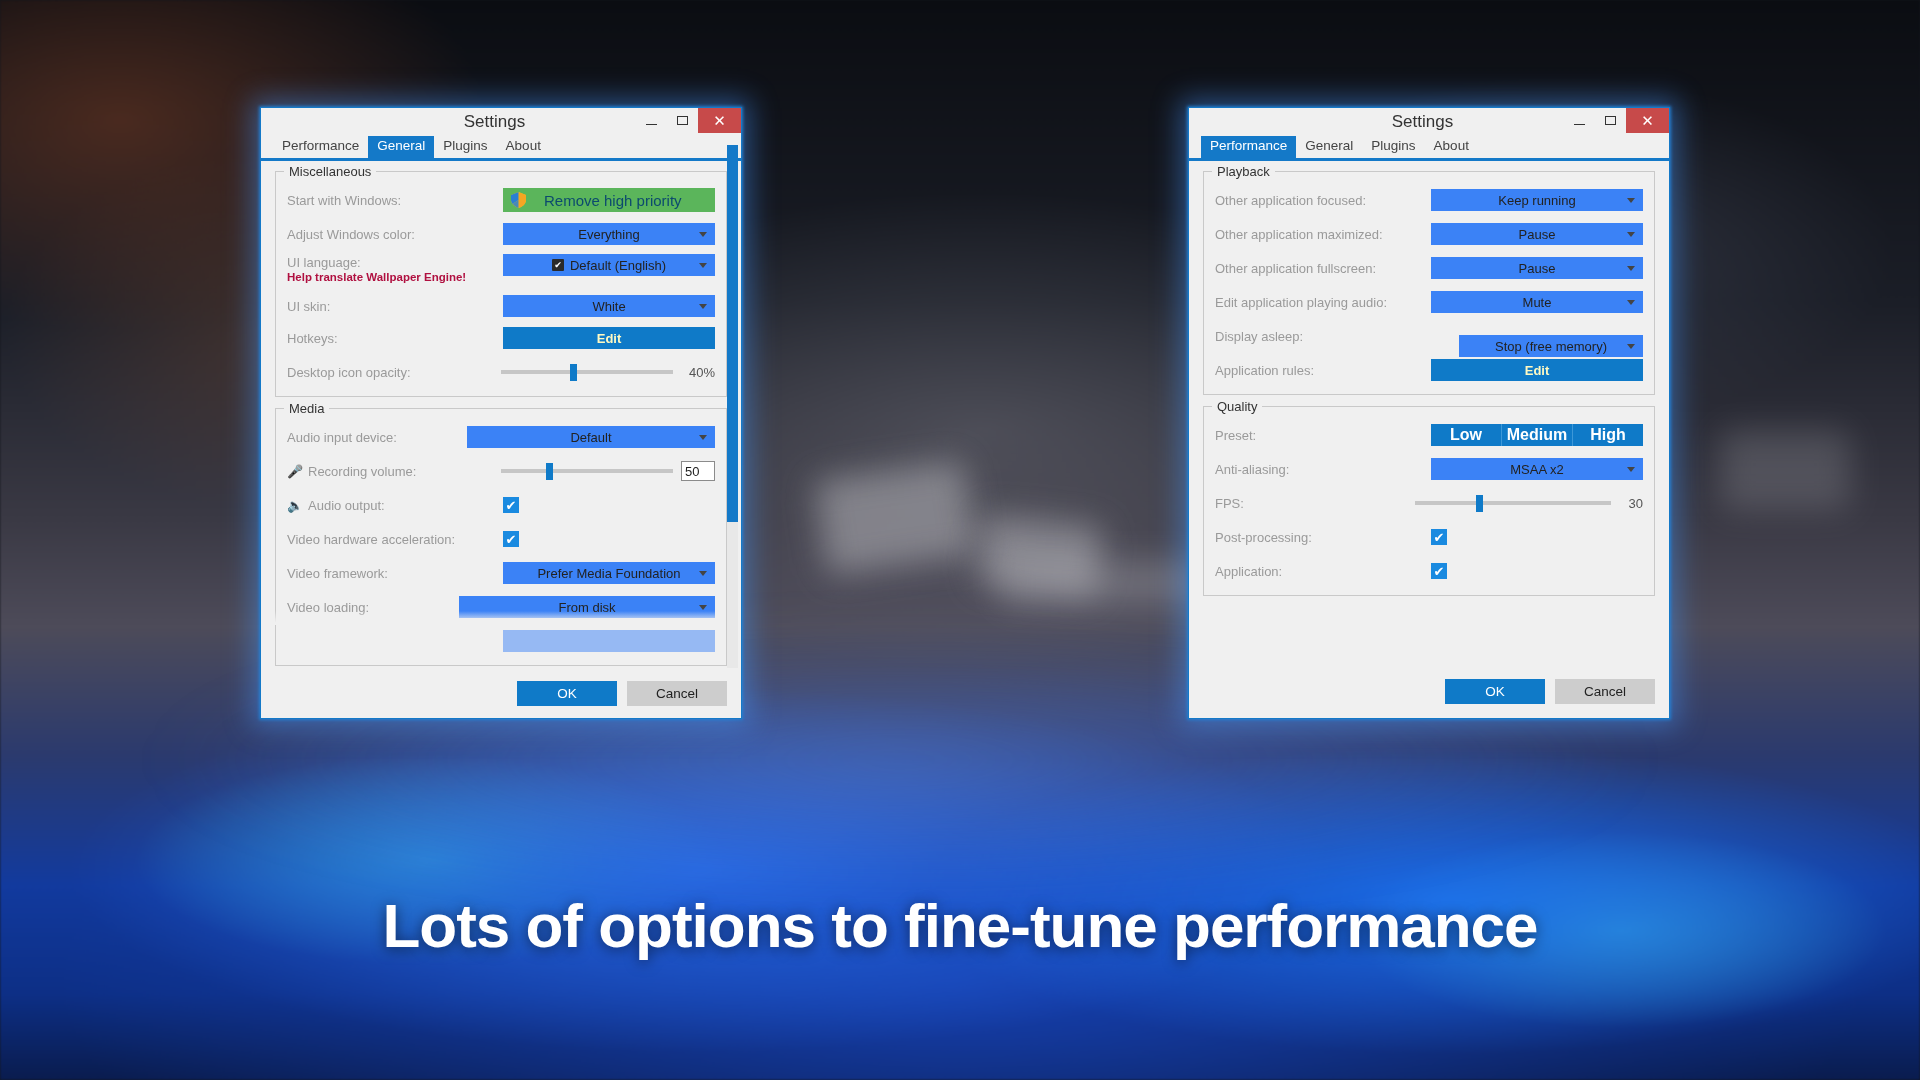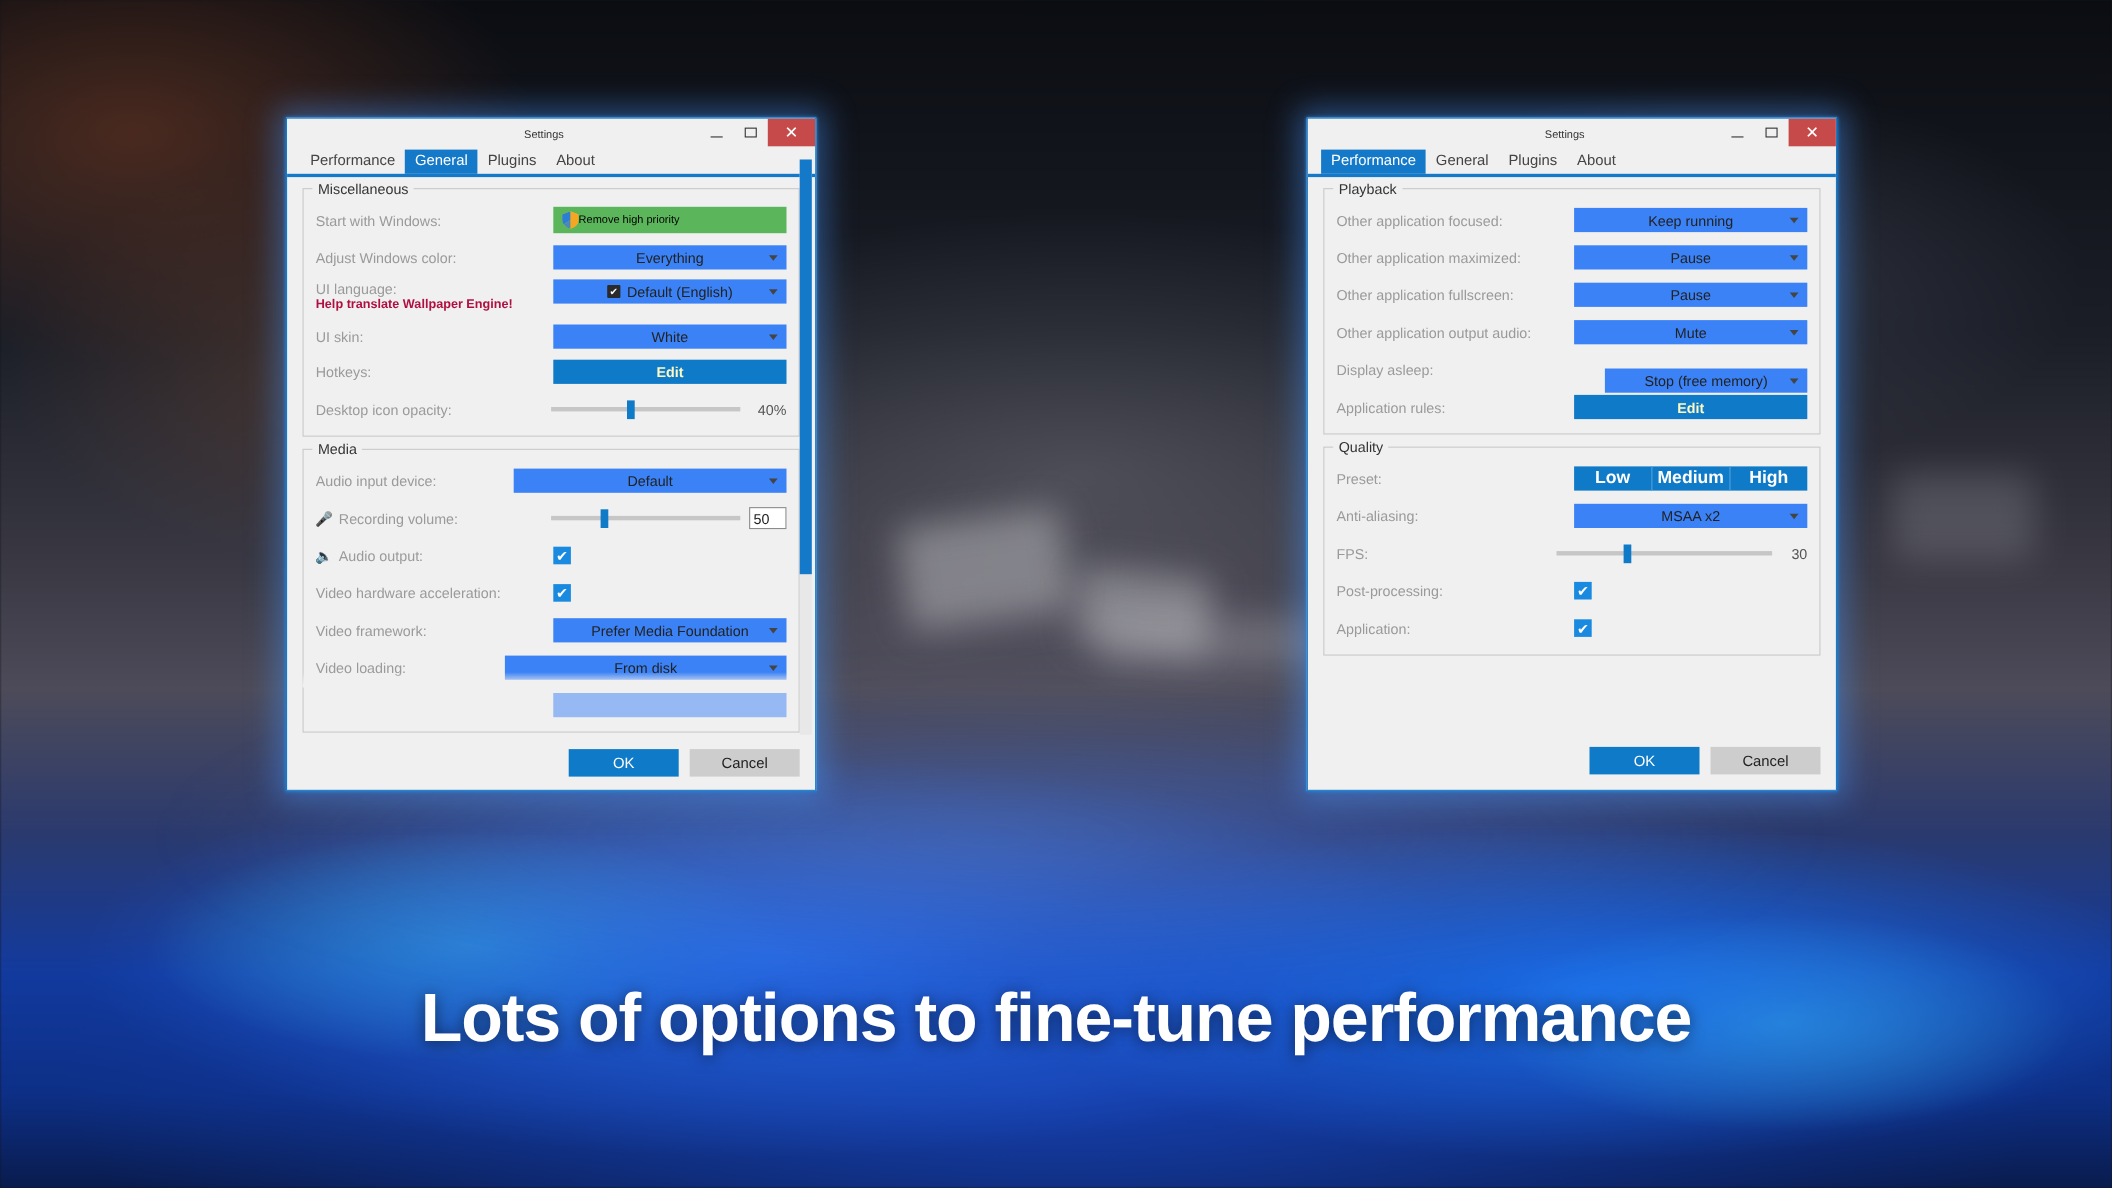--- a/index.html
+++ b/index.html
@@ -66,21 +66,21 @@
   .titlebar {
     height: 28px;
     display: flex;
     align-items: center;
     background: #f0f0f0;
     position: relative;
   }
   .titlebar-text {
     flex: 1;
     text-align: center;
-    font-size: 10px;
+    font-size: 17px;
     color: #333;
     padding-left: 92px;
   }
   .win-btns { display: flex; height: 28px; }
   .win-btn {
     width: 31px; height: 25px;
     display: flex; align-items: center; justify-content: center;
     color: #333;
     font-size: 13px;
     line-height: 1;
@@ -180,26 +180,26 @@
   .btn-blue {
     background: #0f7ac8;
     color: #fef9c3;
     height: 22px;
     display: flex; align-items: center; justify-content: center;
     font-size: 13px;
     font-weight: bold;
   }
   .btn-green {
     background: #5bb55b;
-    color: #000000;
+    color: #0c4a6e;
     height: 24px;
     display: flex; align-items: center;
-    font-size: 10px;
+    font-size: 15px;
     padding-left: 8px;
-    gap: 0;
+    gap: 18px;
   }
   .shield {
     width: 15px; height: 16px;
     position: relative;
     flex: 0 0 auto;
   }
   .shield svg { display: block; }
 
   
   .slider {
@@ -542,21 +542,21 @@
         <div class="row-label">Other application fullscreen:</div>
         <div class="row-ctl">
           <div class="combo" style="width:212px;">
             <span>Pause</span>
             <span class="arrow"></span>
           </div>
         </div>
       </div>
 
       <div class="row">
-        <div class="row-label">Other application output audio:</div>
+        <div class="row-label">Edit application playing audio:</div>
         <div class="row-ctl">
           <div class="combo" style="width:212px;">
             <span>Mute</span>
             <span class="arrow"></span>
           </div>
         </div>
       </div>
 
       <div class="row">
         <div class="row-label">Display asleep:</div>

